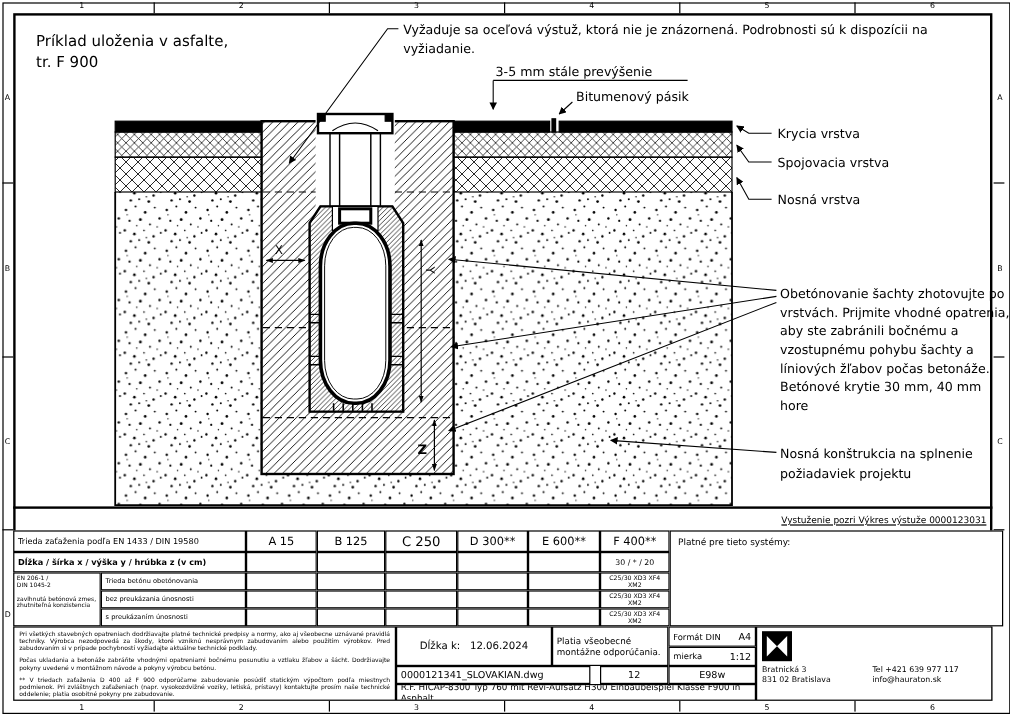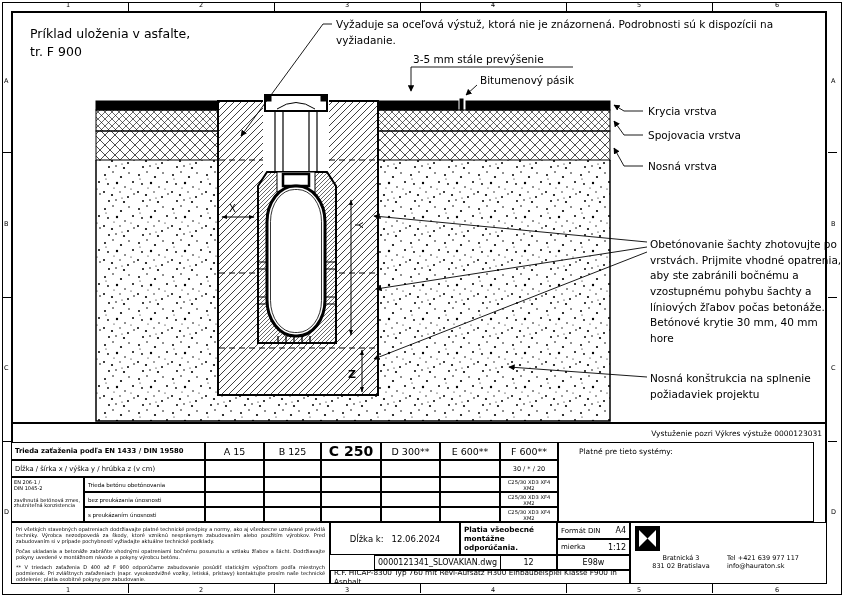--- a/index.html
+++ b/index.html
@@ -195,49 +195,49 @@
     <text x="650" y="295" font-size="10.5">vzostupnému pohybu šachty a</text>
     <text x="650" y="311" font-size="10.5">líniových žľabov počas betonáže.</text>
     <text x="650" y="326" font-size="10.5">Betónové krytie 30 mm, 40 mm</text>
     <text x="650" y="342" font-size="10.5">hore</text>
     <text x="650" y="382" font-size="10.5">Nosná konštrukcia na splnenie</text>
     <text x="650" y="398" font-size="10.5">požiadaviek projektu</text>
   </svg>
 
   <div class="line" style="left:11px;top:422px;width:816px;height:2px;"></div>
   <div class="abs" style="left:16px;top:427px;font-size:7.5px;margin-top:20px;">* y= výška elementu plus prevýšenie</div>
-  <div class="abs" style="left:500px;top:429px;width:322px;text-align:right;font-size:7.5px;">Vystuženie pozri Výkres výstuže 0000123031</div>
+  <div class="abs" style="left:500px;top:429px;width:322px;text-align:right;font-size:7.5px;text-decoration:underline;">Vystuženie pozri Výkres výstuže 0000123031</div>
 
   <div class="cell" style="left:11px;top:442px;width:194px;height:18px;">
-      <span style="font-size:6.8px;font-weight:bold;">Trieda zaťaženia podľa EN 1433 / DIN 19580</span>
+      <span style="font-size:6.8px;">Trieda zaťaženia podľa EN 1433 / DIN 19580</span>
     </div>
   <div class="cell c" style="left:205px;top:442px;width:59px;height:18px;font-size:9.5px;">
       <span>A 15</span>
     </div>
   <div class="cell c" style="left:264px;top:442px;width:57px;height:18px;font-size:9.5px;">
       <span>B 125</span>
     </div>
-  <div class="cell c" style="left:321px;top:442px;width:60px;height:18px;font-size:14px;font-weight:bold;">
+  <div class="cell c" style="left:321px;top:442px;width:60px;height:18px;font-size:11px;">
       <span>C 250</span>
     </div>
   <div class="cell c" style="left:381px;top:442px;width:59px;height:18px;font-size:9.5px;">
       <span>D 300**</span>
     </div>
   <div class="cell c" style="left:440px;top:442px;width:60px;height:18px;font-size:9.5px;">
       <span>E 600**</span>
     </div>
   <div class="cell c" style="left:500px;top:442px;width:58px;height:18px;font-size:9.5px;">
-      <span>F 600**</span>
-    </div>
-
-  <div class="cell" style="left:558px;top:442px;width:256px;height:80px;display:block;padding:4px 20px;">
+      <span>F 400**</span>
+    </div>
+
+  <div class="cell" style="left:558px;top:442px;width:278px;height:80px;display:block;padding:4px 6px;">
     <div style="font-size:7.5px;">Platné pre tieto systémy:</div>
   </div>
 
-  <div class="cell" style="left:11px;top:460px;width:194px;height:17px;">
+  <div class="cell" style="left:11px;top:460px;width:194px;height:17px;font-weight:bold;">
       <span style="font-size:6.8px;">Dĺžka / šírka x / výška y / hrúbka z (v cm)</span>
     </div>
   <div class="cell" style="left:205px;top:460px;width:59px;height:17px;"></div>
   <div class="cell" style="left:264px;top:460px;width:57px;height:17px;"></div>
   <div class="cell" style="left:321px;top:460px;width:60px;height:17px;"></div>
   <div class="cell" style="left:381px;top:460px;width:59px;height:17px;"></div>
   <div class="cell" style="left:440px;top:460px;width:60px;height:17px;"></div>
   <div class="cell c" style="left:500px;top:460px;width:58px;height:17px;font-size:6.5px;">
       <span>30 / * / 20</span>
     </div>
@@ -290,33 +290,33 @@
     <p>Pri všetkých stavebných opatreniach dodržiavajte platné technické predpisy a normy, ako aj všeobecne uznávané pravidlá techniky. Výrobca nezodpovedá za škody, ktoré vzniknú nesprávnym zabudovaním alebo použitím výrobkov. Pred zabudovaním si v prípade pochybností vyžiadajte aktuálne technické podklady.</p>
     <p>Počas ukladania a betonáže zabráňte vhodnými opatreniami bočnému posunutiu a vztlaku žľabov a šácht. Dodržiavajte pokyny uvedené v montážnom návode a pokyny výrobcu betónu.</p>
     <p>** V triedach zaťaženia D 400 až F 900 odporúčame zabudovanie posúdiť statickým výpočtom podľa miestnych podmienok. Pri zvláštnych zaťaženiach (napr. vysokozdvižné vozíky, letiská, prístavy) kontaktujte prosím naše technické oddelenie; platia osobitné pokyny pre zabudovanie.</p>
   </div>
 
   <div class="cell" style="left:330px;top:522px;width:130px;height:33px;justify-content:center;gap:8px;font-size:8.5px;">
     <span>Dĺžka k:</span>
     <span>12.06.2024</span>
   </div>
   <div class="cell" style="left:460px;top:522px;width:97px;height:33px;">
-      <span style="font-size:7.3px;line-height:9px;font-weight:bold;">Platia všeobecné montážne odporúčania.</span>
+      <span style="font-size:7.3px;line-height:9px;">Platia všeobecné montážne odporúčania.</span>
     </div>
 
   <div class="cell" style="left:557px;top:522px;width:73px;height:17px;justify-content:space-between;font-size:7px;">
     <span>Formát DIN</span>
     <span style="font-size:8px;">A4</span>
   </div>
   <div class="cell" style="left:557px;top:539px;width:73px;height:16px;justify-content:space-between;font-size:7px;">
     <span>mierka</span>
     <span style="font-size:8px;">1:12</span>
   </div>
 
-  <div class="cell" style="left:330px;top:555px;width:162px;height:15px;font-size:8px;margin-left:44px;">
+  <div class="cell" style="left:330px;top:555px;width:162px;height:15px;font-size:8px;">
       <span>0000121341_SLOVAKIAN.dwg</span>
     </div>
   <div class="cell c" style="left:500px;top:555px;width:57px;height:15px;font-size:8px;">
       <span>12</span>
     </div>
   <div class="cell c" style="left:557px;top:555px;width:73px;height:15px;font-size:8px;">
       <span>E98w</span>
     </div>
 
   <div class="cell" style="left:330px;top:570px;width:300px;height:14px;font-size:7.3px;">
@@ -327,21 +327,21 @@
     <div style="display:flex;align-items:center;gap:4px;">
       <span class="abs" style="position:static;display:inline-block;width:25px;height:27px;">
         <svg width="25" height="27" viewBox="0 0 25 27" style="position:static;">
           <rect x="0" y="1" width="25" height="25" fill="#000"></rect>
           <polygon points="4,5 4,22 12.5,13.5" fill="#fff"></polygon>
           <polygon points="21,5 21,22 12.5,13.5" fill="#fff"></polygon>
         </svg>
       </span>
     </div>
     <div style="display:flex;margin-top:2px;">
-      <div class="addr" style="width:92px;text-align:center;">
+      <div class="addr" style="width:92px;">
         <div>Bratnická 3</div>
         <div>831 02 Bratislava</div>
       </div>
       <div class="addr">
         <div>Tel +421 639 977 117</div>
         <div>info@hauraton.sk</div>
       </div>
     </div>
   </div>
 

